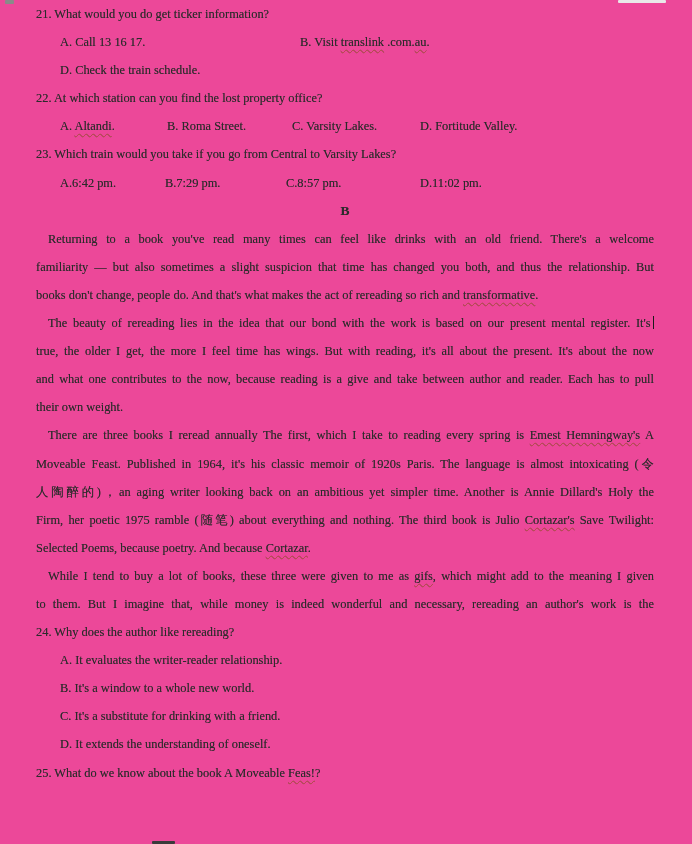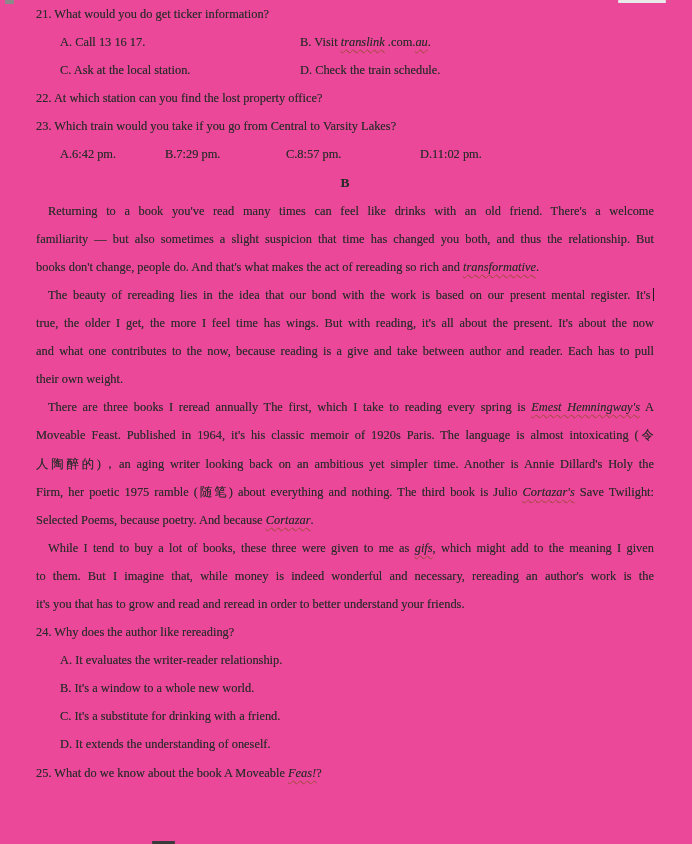--- a/index.html
+++ b/index.html
@@ -26,21 +26,20 @@
   .hline{text-align:center;font-weight:bold;font-size:13.5px;}
   .pline{text-align:justify;}
   .pline.j::after{content:"";display:inline-block;width:100%;height:0;}
   .pline.indent{text-indent:12px;}
   .u-wavy{
     text-decoration-line:underline;
     text-decoration-style:wavy;
     text-decoration-color:#c0504d;
     text-decoration-thickness:1px;
     text-underline-offset:3px;
-    font-style:italic;
   }
   .u-solid{
     text-decoration-line:underline;
     text-decoration-style:solid;
     text-decoration-color:#2b2b2b;
     text-decoration-thickness:1px;
     text-underline-offset:3px;
   }
   .cursor{
     display:inline-block;
@@ -60,24 +59,29 @@
 <div class="page">
   <div class="frag frag-tl"></div>
   <div class="frag frag-tr"></div>
   <div class="content">
       <div class="row qline"><span>21. What would you do get ticker information?</span></div>
       <div class="row opt-row">
         <span class="opt-cell" style="width: 240px;"><span>A. Call 13 16 17.</span></span>
         <span class="opt-cell"><span>B. Visit </span><span class="u-wavy">translink</span><span> .com.</span><span class="u-wavy">au</span><span>.</span></span>
       </div>
       <div class="row opt-row">
-        <span class="opt-cell" style="width: 240px;"><span>C. Ask at the local station.</span></span>
         <span class="opt-cell"><span>D. Check the train schedule.</span></span>
       </div>
       <div class="row qline"><span>22. At which station can you find the lost property office?</span></div>
+      <div class="row opt-row">
+        <span class="opt-cell" style="width: 107px;"><span>A. </span><span class="u-wavy">Altandi</span><span>.</span></span>
+        <span class="opt-cell" style="width: 125px;"><span>B. Roma Street.</span></span>
+        <span class="opt-cell" style="width: 128px;"><span>C. Varsity Lakes.</span></span>
+        <span class="opt-cell"><span>D. Fortitude Valley.</span></span>
+      </div>
       <div class="row qline"><span>23. Which train would you take if you go from Central to Varsity Lakes?</span></div>
       <div class="row opt-row">
         <span class="opt-cell" style="width: 105px;"><span>A.6:42 pm.</span></span>
         <span class="opt-cell" style="width: 121px;"><span>B.7:29 pm.</span></span>
         <span class="opt-cell" style="width: 134px;"><span>C.8:57 pm.</span></span>
         <span class="opt-cell"><span>D.11:02 pm.</span></span>
       </div>
       <div class="row hline"><span>B</span></div>
       <div class="row pline j indent"><span>Returning to a book you've read many times can feel like drinks with an old friend. There's a welcome</span></div>
       <div class="row pline j"><span>familiarity — but also sometimes a slight suspicion that time has changed you both, and thus the relationship. But</span></div>
@@ -86,21 +90,20 @@
       <div class="row pline j"><span>true, the older I get, the more I feel time has wings. But with reading, it's all about the present. It's about the now</span></div>
       <div class="row pline j"><span>and what one contributes to the now, because reading is a give and take between author and reader. Each has to pull</span></div>
       <div class="row pline"><span>their own weight.</span></div>
       <div class="row pline j indent"><span>There are three books I reread annually The first, which I take to reading every spring is </span><span class="u-wavy">Emest Hemningway's</span><span> A</span></div>
       <div class="row pline j"><span>Moveable Feast. Published in 1964, it's his classic memoir of 1920s Paris. The language is almost intoxicating (令</span></div>
       <div class="row pline j"><span>人陶醉的)，an aging writer looking back on an ambitious yet simpler time. Another is Annie Dillard's Holy the</span></div>
       <div class="row pline j"><span>Firm, her poetic 1975 ramble (随笔) about everything and nothing. The third book is Julio </span><span class="u-wavy">Cortazar's</span><span> Save Twilight:</span></div>
       <div class="row pline"><span>Selected Poems, because poetry. And because </span><span class="u-wavy">Cortazar</span><span>.</span></div>
       <div class="row pline j indent"><span>While I tend to buy a lot of books, these three were given to me as </span><span class="u-wavy">gifs</span><span>, which might add to the meaning I given</span></div>
       <div class="row pline j"><span>to them. But I imagine that, while money is indeed wonderful and necessary, rereading an author's work is the</span></div>
-      <div class="row pline"><span>it's you that has to grow and read and reread in order to better understand your friends.</span></div>
       <div class="row qline"><span>24. Why does the author like rereading?</span></div>
       <div class="row opt-row">
         <span class="opt-cell"><span>A. It evaluates the writer-reader relationship.</span></span>
       </div>
       <div class="row opt-row">
         <span class="opt-cell"><span>B. It's a window to a whole new world.</span></span>
       </div>
       <div class="row opt-row">
         <span class="opt-cell"><span>C. It's a substitute for drinking with a friend.</span></span>
       </div>

